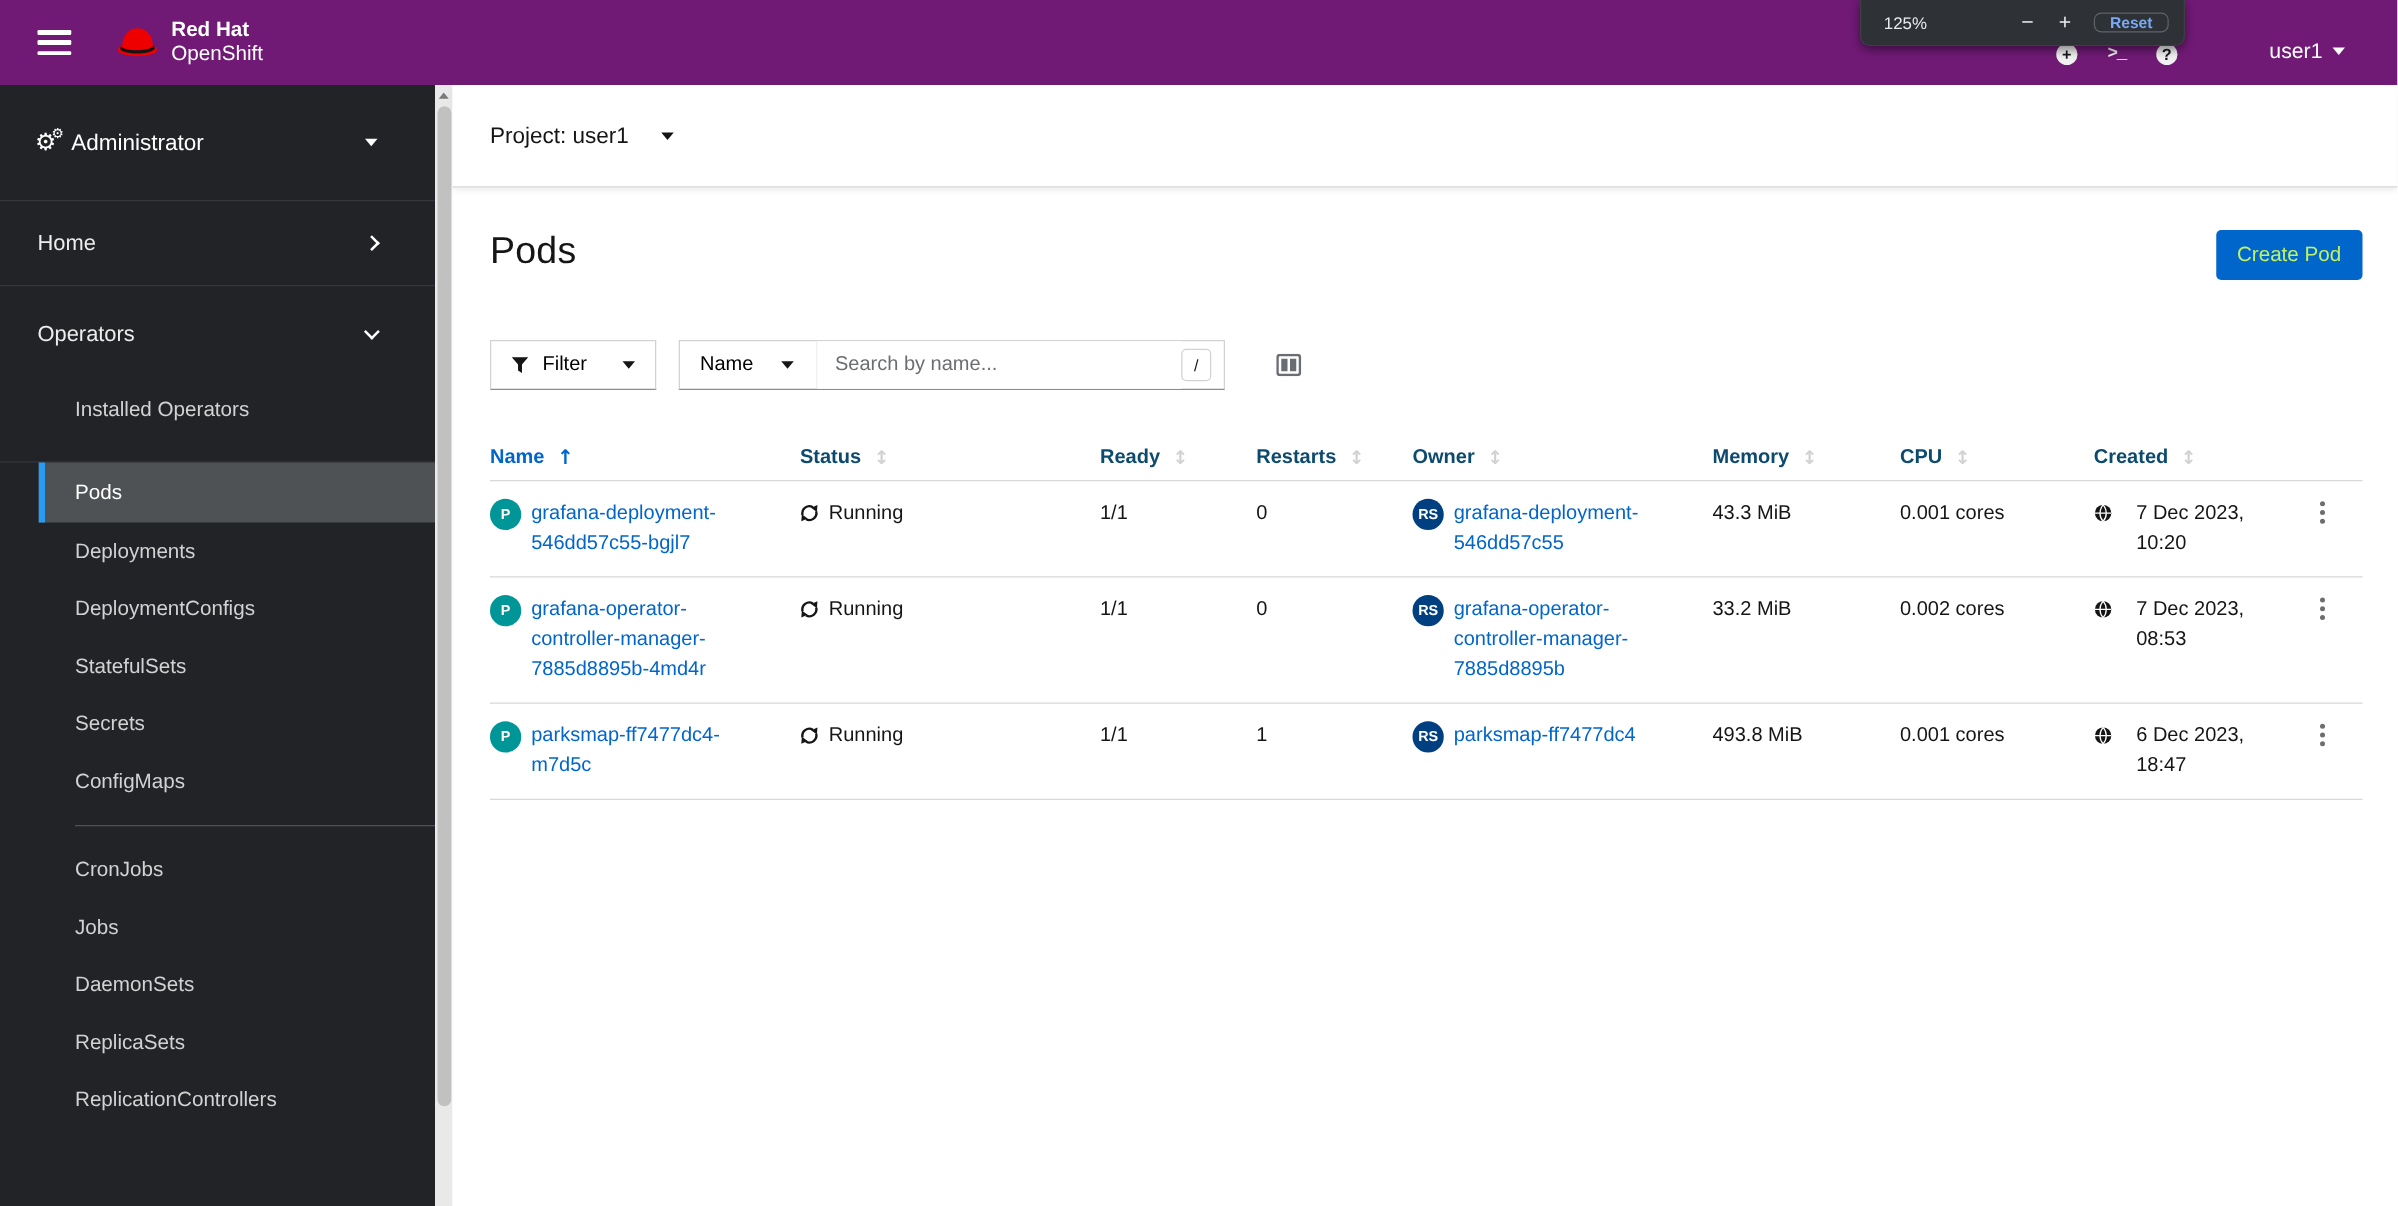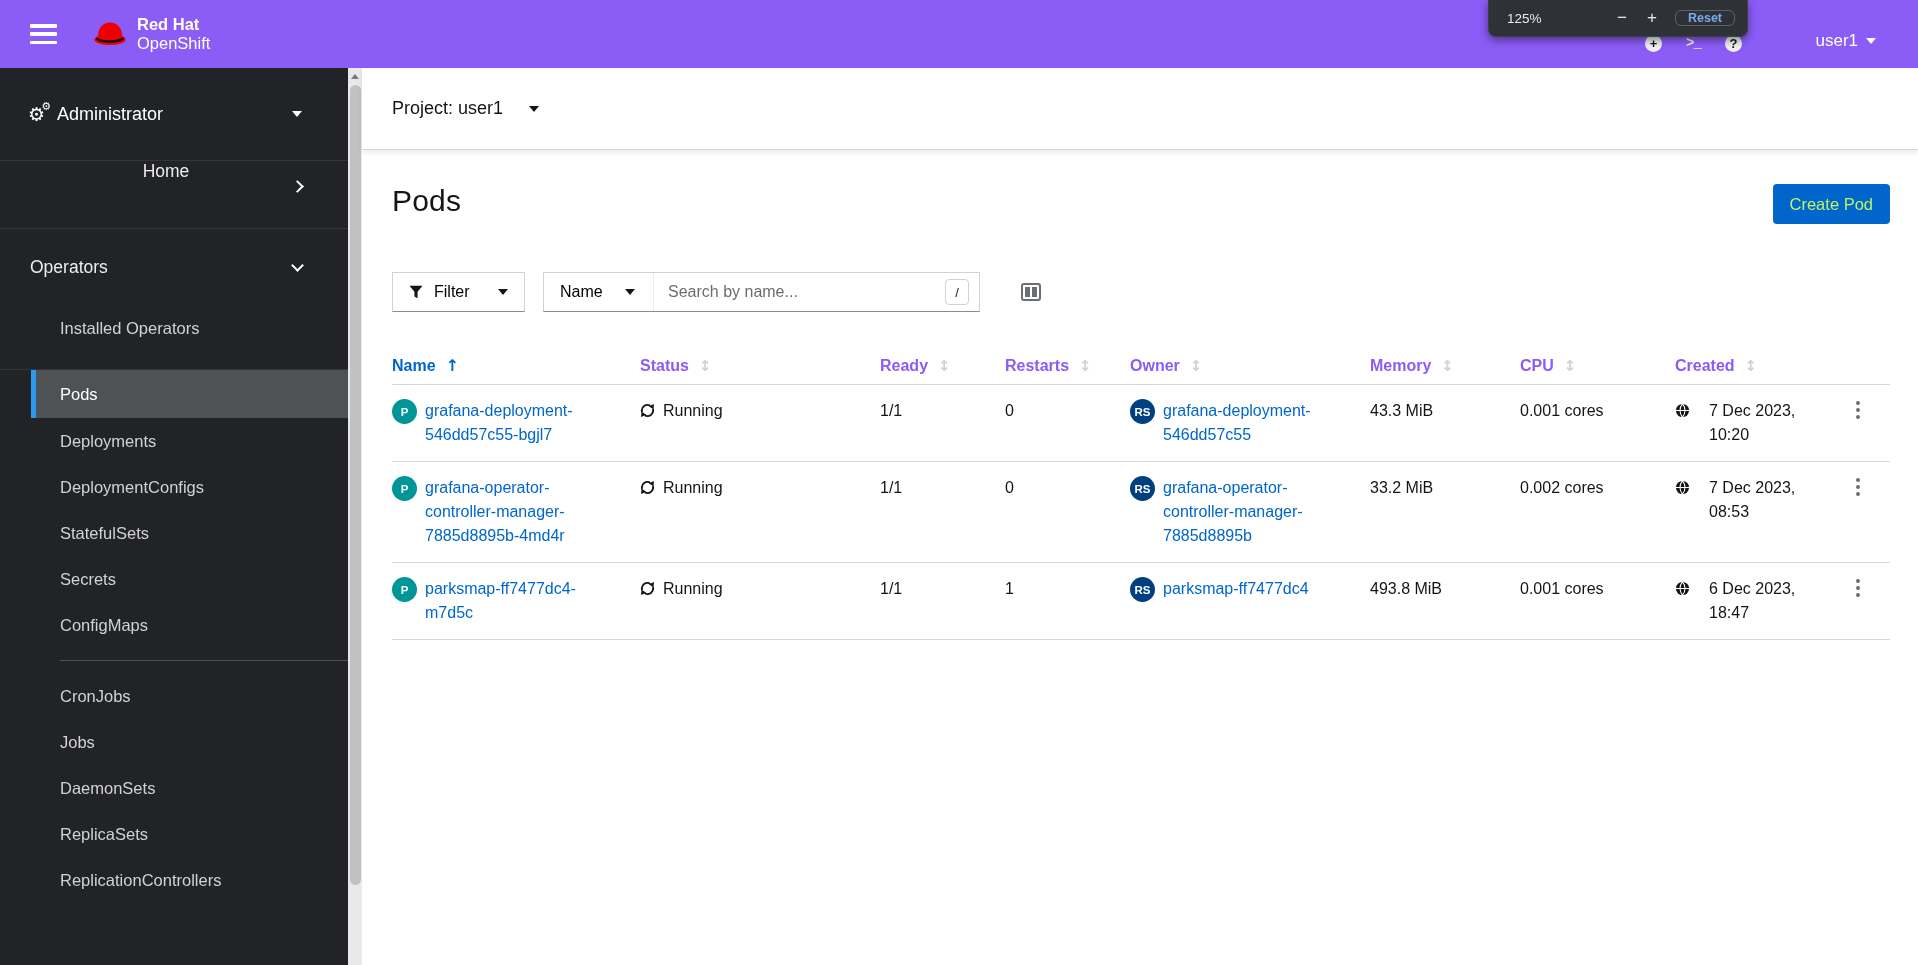--- a/index.html
+++ b/index.html
@@ -2,21 +2,21 @@
 <html><head>
 <meta charset="utf-8">
 <style>
   * { margin:0; padding:0; box-sizing:border-box; }
   html,body { width:1918px; height:965px; overflow:hidden; background:#fff;
     font-family:"Liberation Sans", sans-serif; color:#151515; }
   .screen { position:relative; width:1918px; height:965px; }
 
   
   .masthead { position:absolute; left:0; top:0; width:1918px; height:68px;
-    background:#8b5cf6; display:flex; align-items:center; z-index:5; }
+    background:#701a75; display:flex; align-items:center; z-index:5; }
   .hamburger { margin-left:30px; width:27px; height:20px; display:flex; flex-direction:column;
     justify-content:space-between; background:none; border:none; cursor:pointer; }
   .hamburger i { display:block; height:3.5px; background:#fff; border-radius:1px; }
   .brand { display:flex; align-items:center; margin-left:34px; }
   .brand-text { margin-left:8px; color:#fff; line-height:19px; font-size:16.5px; }
   .brand-text .b1 { font-weight:700; }
   .mast-right { margin-left:auto; display:flex; align-items:center; margin-right:42px; }
   .mast-icon { width:40px; display:flex; justify-content:center; align-items:center;
     background:none; border:none; cursor:pointer; margin-top:18px; }
   .circle-glyph { width:17px; height:17px; border-radius:50%; background:#f0f0f0; color:#17181a;
@@ -42,21 +42,21 @@
 
   
   .sidebar { width:348px; height:897px; background:#212327; overflow:hidden; flex:none; }
   .persp { height:93px; display:flex; align-items:center; padding:0 46px 0 28px;
     border-bottom:1px solid #33363b; color:#fff; cursor:pointer; }
   .gear { font-family:"DejaVu Sans", sans-serif; font-size:19px; color:#fff; position:relative; margin-right:12px; }
   .gear .small { position:absolute; font-size:11px; right:-6px; top:-3px; }
   .persp-label { font-size:18px; }
   .persp .caret-down { margin-left:auto; }
   .nav-sec-title { height:68px; display:flex; align-items:center; padding:0 46px 0 30px;
-    color:#ededed; font-size:17.5px; cursor:pointer; border-bottom:1px solid #33363b;flex-direction:column; }
+    color:#ededed; font-size:17.5px; cursor:pointer; border-bottom:1px solid #33363b; }
   .chev { width:9px; height:9px; border-right:2.6px solid #fff; border-bottom:2.6px solid #fff;
     display:inline-block; margin-left:auto; }
   .chev.right { transform:rotate(-45deg); }
   .chev.down  { transform:rotate(45deg); margin-top:-4px; }
   .sec-title-row { height:72px; display:flex; align-items:center; padding:0 46px 0 30px;
     color:#ededed; font-size:17.5px; cursor:pointer; }
   .sec-title-row.operators { height:76px; }
   .nav-sub-list { list-style:none; }
   .nav-sub { height:46px; margin-left:31px; display:flex; align-items:center; padding-left:29px;
     color:#d2d2d2; font-size:16.5px; cursor:pointer; position:relative; }
@@ -103,21 +103,21 @@
   .search-input::placeholder { color:#6a6e73; }
   .shortcut-badge { flex:none; margin-right:10px; border:1px solid #d2d2d2; border-radius:4px;
     width:24px; height:26px; display:flex; align-items:center; justify-content:center;
     font-size:13px; color:#151515; }
   .cols-icon { margin-left:41px; background:none; border:none; cursor:pointer; display:flex; align-items:center; }
 
   
   .table { margin:35px 28px 0 30px; }
   .tr { display:grid; grid-template-columns:248px 240px 125px 125px 240px 150px 155px 160px 1fr; }
   .th { padding:9px 16px 9px 0; font-weight:700; font-size:16px; display:flex; align-items:center; gap:10px; cursor:pointer; }
-  .th .lbl { color:#8b5cf6; }
+  .th .lbl { color:#0c4a6e; }
   .th.sorted .lbl { color:#0066cc; }
   .sort-ico { color:#d2d2d2; font-family:"DejaVu Sans", sans-serif; font-size:15px; font-weight:700; }
   .sort-ico.active { color:#0066cc; font-size:16px; }
   .hdr { border-bottom:1px solid #d8d8d8; }
   .row { border-bottom:1px solid #d8d8d8; }
   .td { padding:14px 16px 14px 0; font-size:16px; line-height:24px; }
   .res-cell { display:flex; align-items:flex-start; gap:8px; }
   .res-badge { flex:none; width:25px; height:25px; border-radius:50%; color:#fff; font-size:11.5px;
     font-weight:700; display:flex; align-items:center; justify-content:center; margin-top:0; }
   .badge-pod { background:#009596; }

